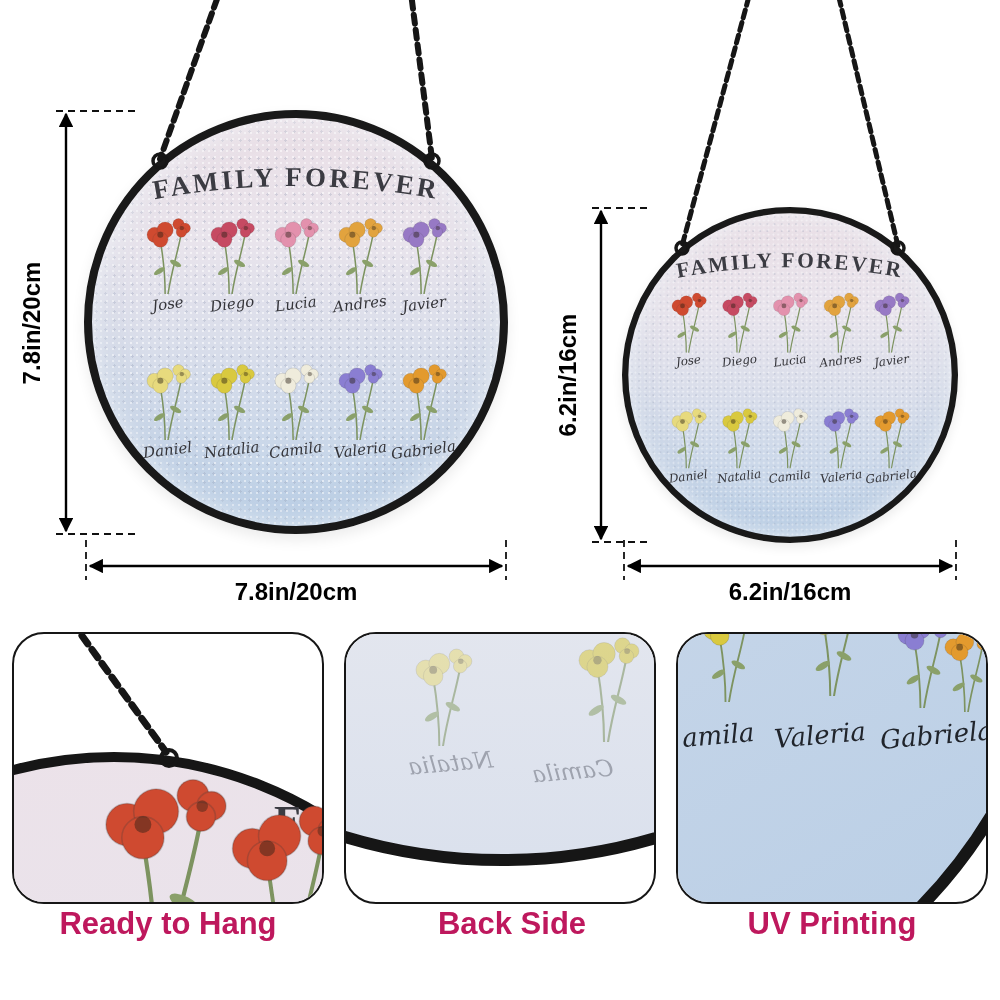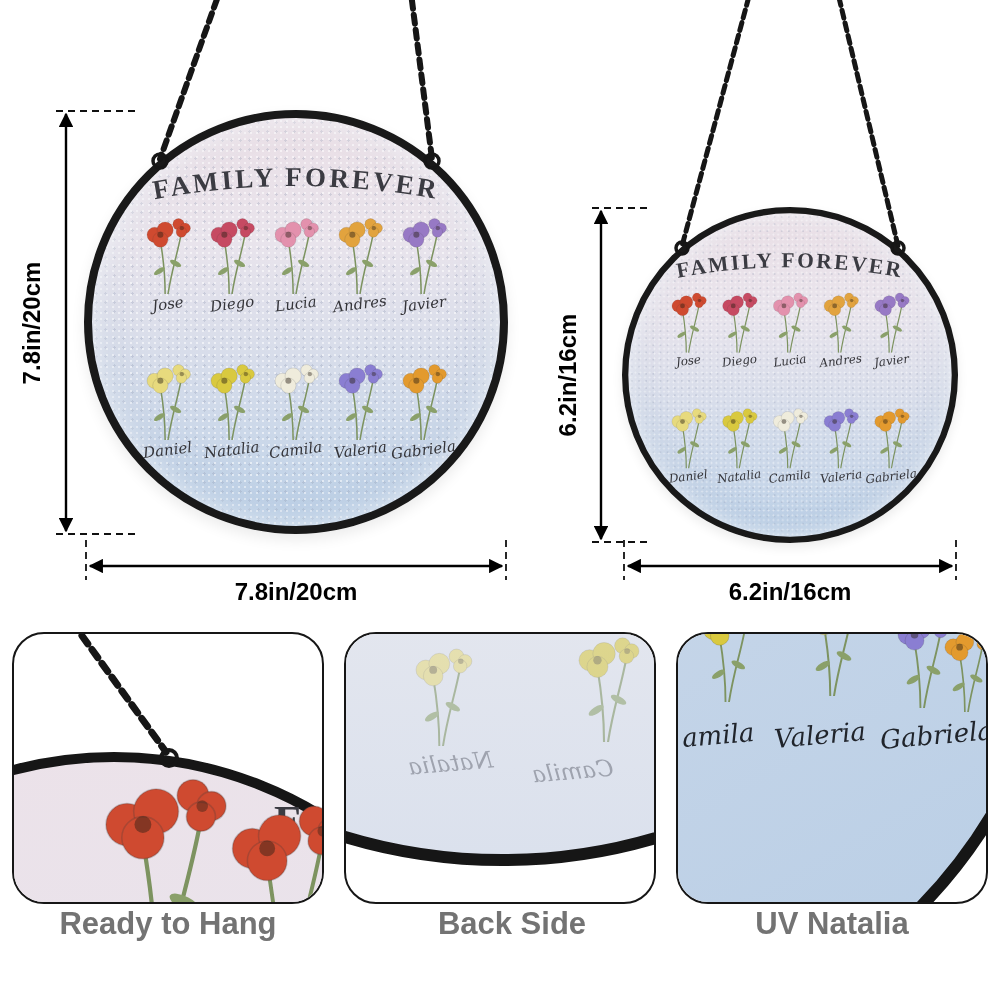--- a/index.html
+++ b/index.html
@@ -58,21 +58,21 @@
 
   .detail-flower { position: absolute; }
   .partial-letter { position: absolute; left: 260px; top: 162px; font-family: "Liberation Serif", serif;
     font-size: 44px; font-weight: 600; color: #3b3b42; }
   .mirror-name { position: absolute; font-family: "DejaVu Serif", serif; font-style: italic;
     font-size: 23px; color: rgba(95,100,112,.5); transform: scaleX(-1) rotate(5deg); white-space: nowrap; }
   .uv-name { position: absolute; top: 86px; font-family: "DejaVu Serif", serif; font-style: italic;
     font-size: 26px; color: #20242b; transform: rotate(-5deg); white-space: nowrap; }
 
   .caption { position: absolute; top: 906px; width: 312px; text-align: center;
-    font-size: 31px; font-weight: bold; color: #737373; }
+    font-size: 31px; font-weight: bold; color: #be185d; }
   #cap1 { left: 12px; } #cap2 { left: 356px; } #cap3 { left: 676px; }
 </style>
 </head>
 <body>
 
 <svg width="0" height="0" style="position:absolute" aria-hidden="true">
   <defs>
     <symbol id="flower-shape" viewBox="0 0 60 88">
       <g fill="none" stroke="#7d9360" stroke-width="1.6" stroke-linecap="round">
         <path d="M27,88 C27,66 25,50 22,32"></path>
@@ -355,13 +355,13 @@
   <svg class="detail-flower" style="left:258px; top:-14px; width:64px; height:92px;" viewBox="0 0 60 88" color="#e39a2e">
       <use href="#flower-shape"></use>
     </svg>
   <span class="uv-name" style="left:4px;">amila</span>
   <span class="uv-name" style="left:96px;">Valeria</span>
   <span class="uv-name" style="left:202px;">Gabriela</span>
 </div>
 
 <div class="caption" id="cap1">Ready to Hang</div>
 <div class="caption" id="cap2">Back Side</div>
-<div class="caption" id="cap3">UV Natalia</div>
+<div class="caption" id="cap3">UV Printing</div>
 
 </body></html>

